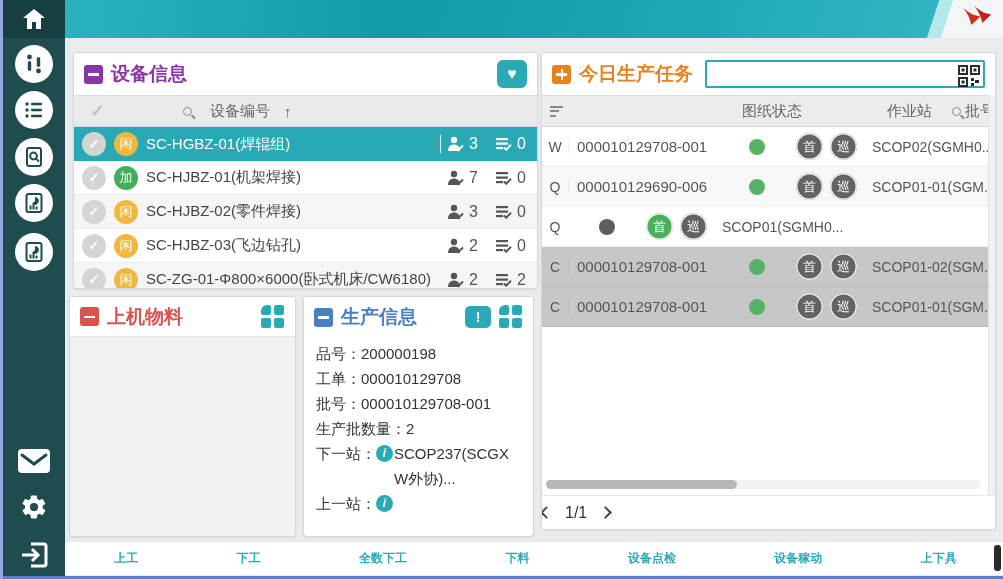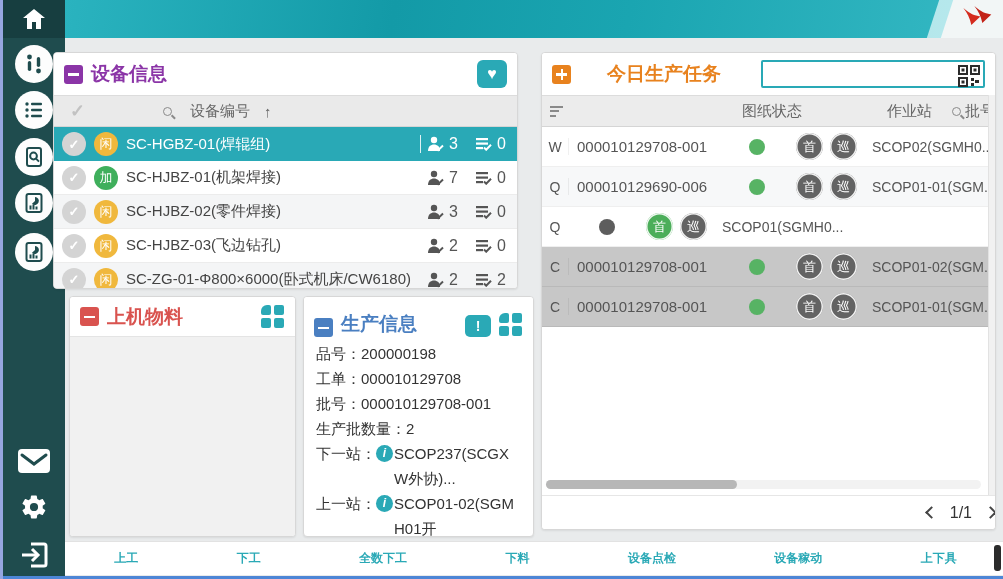--- a/index.html
+++ b/index.html
@@ -33,21 +33,21 @@
   .sqicon.plus::after { content:""; position:absolute; top:4px; bottom:4px; left:8.5px; width:2.5px; background:#fff; }
   .ptitle { font-size:19px; font-weight:bold; margin-left:8px; }
   .spacer { flex:1; }
   .teal-btn { width:30px; height:28px; border-radius:6px; background:#2aa9b6; color:#fff; display:flex; align-items:center; justify-content:center; font-size:16px; }
   .grid-icon { width:24px; height:24px; display:grid; grid-template-columns:10px 10px; grid-template-rows:10px 10px; gap:3px; }
   .grid-icon i { background:#2aa9b6; border-radius:2px; }
   .grid-icon i:first-child { border-radius:6px 2px 2px 2px; }
   .chat-icon { position:relative; width:26px; height:22px; background:#2aa9b6; border-radius:5px; color:#fff; font-weight:bold; font-size:14px; display:flex; align-items:center; justify-content:center; margin-right:8px; }
   .chat-icon::after { content:""; position:absolute; left:4px; bottom:-5px; border:5px solid transparent; border-top-color:#2aa9b6; border-left-width:3px; border-right-width:3px; }
   
-  #device-panel { left:50px; top:52px; width:465px; height:237px; }
+  #device-panel { left:70px; top:52px; width:465px; height:237px; }
   #device-panel .phead { height:42px; }
   .colhead { height:32px; background:#eaeaea; border-top:1px solid #dcdcdc; border-bottom:1px solid #d5d5d5; display:flex; align-items:center; color:#666; font-size:15px; }
   .colhead .allcheck { margin-left:16px; color:#c2c2c2; font-size:18px; font-weight:bold; }
   .mag { display:inline-block; width:9px; height:9px; border:1.6px solid #8a8a8a; border-radius:50%; position:relative; margin-right:4px; }
   .mag::after { content:""; position:absolute; width:5px; height:1.6px; background:#8a8a8a; transform:rotate(45deg); left:7px; top:8px; }
   .dev-col-label { margin-left:78px; display:flex; align-items:center; gap:14px; }
   .drow { height:34px; display:flex; align-items:center; padding:0 8px; border-bottom:1px solid #ececec; background:#fff; font-size:15px; color:#444; }
   .drow.alt { background:#f4f5f6; }
   .drow.sel { background:#29a9b6; color:#fff; border-bottom:0; }
   .ckc { width:24px; height:24px; border-radius:50%; background:#d4d4d4; color:#fff; font-size:13px; font-weight:bold; display:flex; align-items:center; justify-content:center; flex:0 0 auto; }
@@ -57,29 +57,29 @@
   .cnt { display:flex; align-items:center; gap:4px; font-size:16px; color:#555; padding-left:6px; }
   .drow.sel .cnt { color:#fff; border-left:1.5px solid rgba(255,255,255,.85); }
   .cnt em { font-style:normal; min-width:12px; }
   .cnt .gap { width:6px; }
   
   #material-panel { left:66px; top:296px; width:227px; height:241px; }
   #material-panel .phead { height:40px; border-bottom:1px solid #e4e4e4; }
   #material-panel .pbody { height:199px; background:#f1f1f1; }
   
   #production-panel { left:300px; top:296px; width:231px; height:241px; }
-  #production-panel .phead { height:40px;align-items:flex-end; }
+  #production-panel .phead { height:40px; }
   #production-panel .pbody { padding:4px 10px 0 12px; overflow:hidden; height:199px; }
   .pfield { display:flex; font-size:15px; color:#333; line-height:25px; }
   .plabel { white-space:nowrap; }
   .pval { flex:1; word-break:break-all; }
   .info-i { flex:0 0 auto; width:17px; height:17px; border-radius:50%; background:#2aa9b6; color:#fff; font-size:12px; font-weight:bold; font-style:italic; display:flex; align-items:center; justify-content:center; margin:4px 1px 0 0; }
   
   #task-panel { left:538px; top:52px; width:455px; height:478px; }
-  #task-panel .phead { height:42px;gap:28px; }
+  #task-panel .phead { height:42px; }
   .search-box { flex:1; margin-left:12px; height:28px; border:2px solid #29a9b6; background:#fff; border-radius:2px; position:relative; display:flex; align-items:center; }
   .search-box input { border:0; outline:0; width:100%; height:100%; padding:0 26px 0 6px; font-size:14px; background:transparent; }
   .search-box svg { position:absolute; right:3px; top:3px; }
   .tcolhead { height:32px; background:#ececec; border-top:1px solid #dcdcdc; border-bottom:1px solid #d5d5d5; display:flex; align-items:center; color:#666; font-size:15px; }
   .filter-icon { width:14px; margin:0 6px 0 8px; }
   .filter-icon i { display:block; height:2px; background:#8a8a8a; margin:2.5px 0; }
   .filter-icon i:nth-child(1){width:13px;} .filter-icon i:nth-child(2){width:9px;} .filter-icon i:nth-child(3){width:6px;}
   .th-batch { display:flex; align-items:center; }
   .th-status { position:absolute; left:200px; } .th-station { position:absolute; left:345px; }
   .tcolhead { position:relative;justify-content:space-between; }
@@ -90,21 +90,21 @@
   .t-batch { width:150px; flex:0 0 auto; border-left:1px solid rgba(0,0,0,.06); padding-left:8px; white-space:nowrap; }
   .t-dot-wrap { width:78px; flex:0 0 auto; display:flex; justify-content:center; }
   .dot { width:16px; height:16px; border-radius:50%; }
   .dot[data-status="green"] { background:#57b364; } .dot[data-status="dark"] { background:#5d5d5d; }
   .qb { width:27px; height:27px; border-radius:50%; background:#636363; color:#fff; font-size:13px; display:flex; align-items:center; justify-content:center; flex:0 0 auto; box-shadow:inset 0 0 0 1.5px rgba(255,255,255,.9); }
   .qb[data-variant="green"] { background:#4cae5a; }
   .t-badges { display:flex; gap:7px; width:72px; flex:0 0 auto; }
   .t-station { flex:1; font-size:14px; white-space:nowrap; overflow:hidden; padding-left:4px; }
   .hscroll { position:absolute; left:4px; right:14px; bottom:40px; height:9px; background:#f2f2f2; border-radius:5px; }
   .hscroll .thumb { position:absolute; left:0; top:0; height:9px; width:44%; background:#b7b7b7; border-radius:5px; }
-  .pager { position:absolute; left:0; right:0; bottom:0; height:34px; background:#fff; border-top:1px solid #e6e6e6; display:flex; align-items:center; justify-content:flex-end; gap:14px; }
+  .pager { position:absolute; left:0; right:0; bottom:0; height:34px; background:#fff; border-top:1px solid #e6e6e6; display:flex; align-items:center; justify-content:flex-start; gap:14px; }
   .chev { width:9px; height:9px; border-left:2.5px solid #444; border-bottom:2.5px solid #444; }
   .chev.left { transform:rotate(45deg); } .chev.right { transform:rotate(-135deg); }
   .pagenum { font-size:16px; color:#333; }
   .vscroll { position:absolute; right:0; top:42px; bottom:34px; width:7px; background:#f1f1f1; border-left:1px solid #e2e2e2; }
   
   .toolbar { position:absolute; left:62px; top:541px; width:941px; height:34px; background:#fff; border-top:1px solid #e2e2e2; display:flex; align-items:center; justify-content:space-around; }
   .tb-btn { color:#2aa9b6; font-size:12px; font-weight:bold; background:none; border:none; font-family:inherit; }
   .tb-handle { position:absolute; right:2px; top:545px; width:7px; height:26px; background:#2b2b2b; border-radius:3px; }
   .bottom-strip { position:absolute; left:0; right:0; bottom:0; height:3px; background:#4d86d6; }
   .purple { background:#8b35a7; } .c-purple { color:#8b35a7; }
@@ -380,21 +380,20 @@
           <span class="pval">2</span>
         </div>
       <div class="pfield">
           <span class="plabel">下一站：</span>
           <span class="info-i">i</span>
           <span class="pval">SCOP237(SCGXW外协)...</span>
         </div>
       <div class="pfield">
           <span class="plabel">上一站：</span>
           <span class="info-i">i</span>
-          <span class="pval">SCOP01-02(SGMH01开</span>
         </div>
     </div>
   </div>
 
   <div class="panel" id="task-panel">
     <div class="phead">
       <span class="sqicon plus orange"></span>
       <span class="ptitle c-orange">今日生产任务</span>
       <div class="search-box">
         <input value="" style="">

